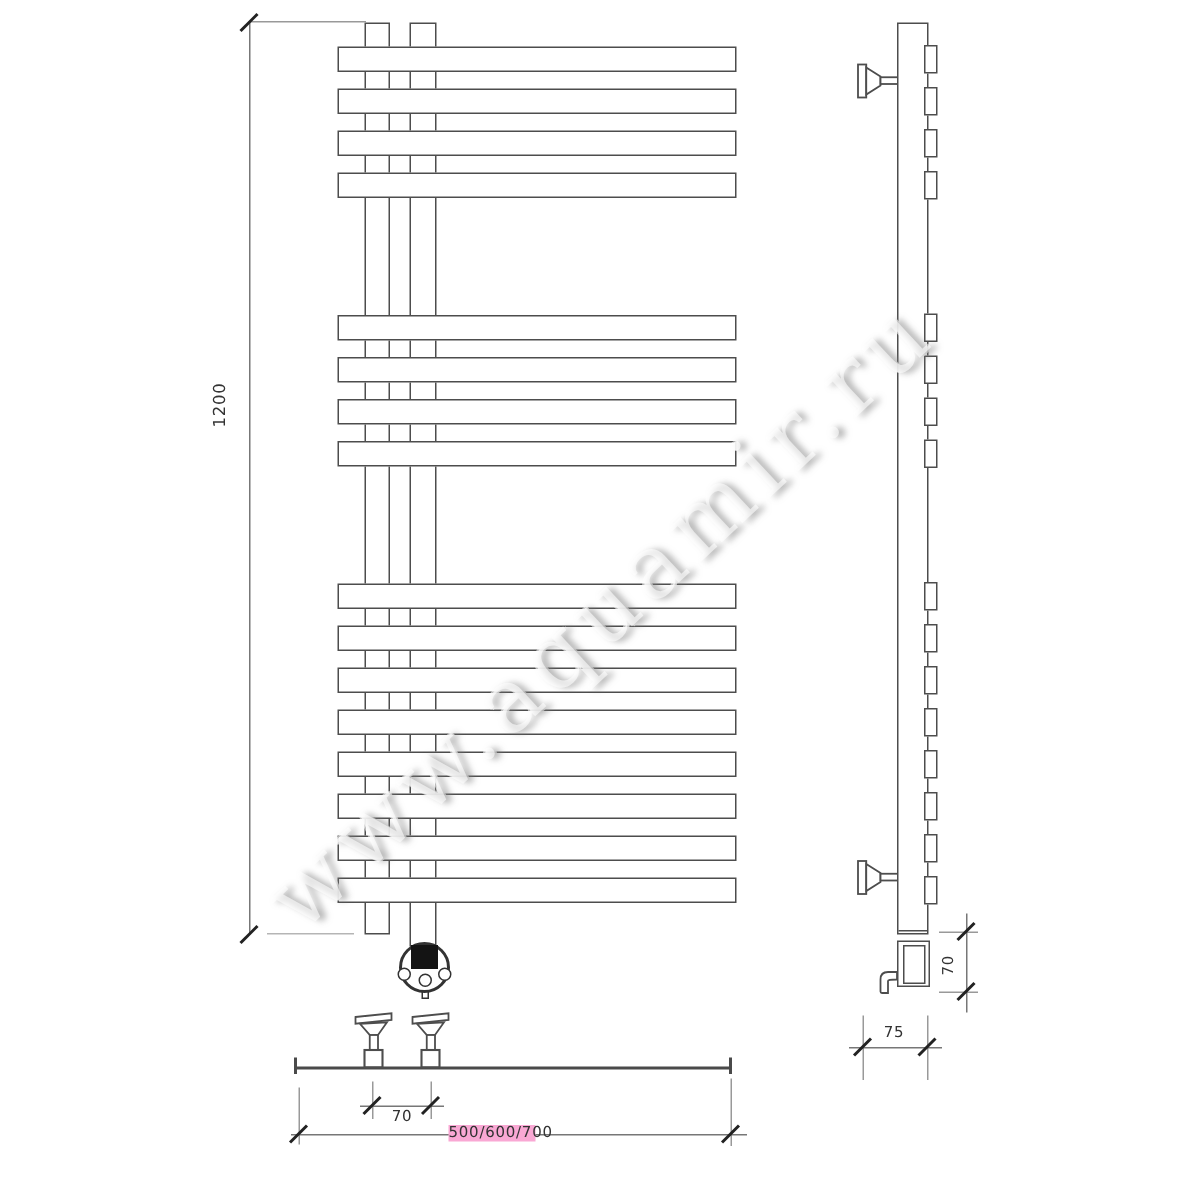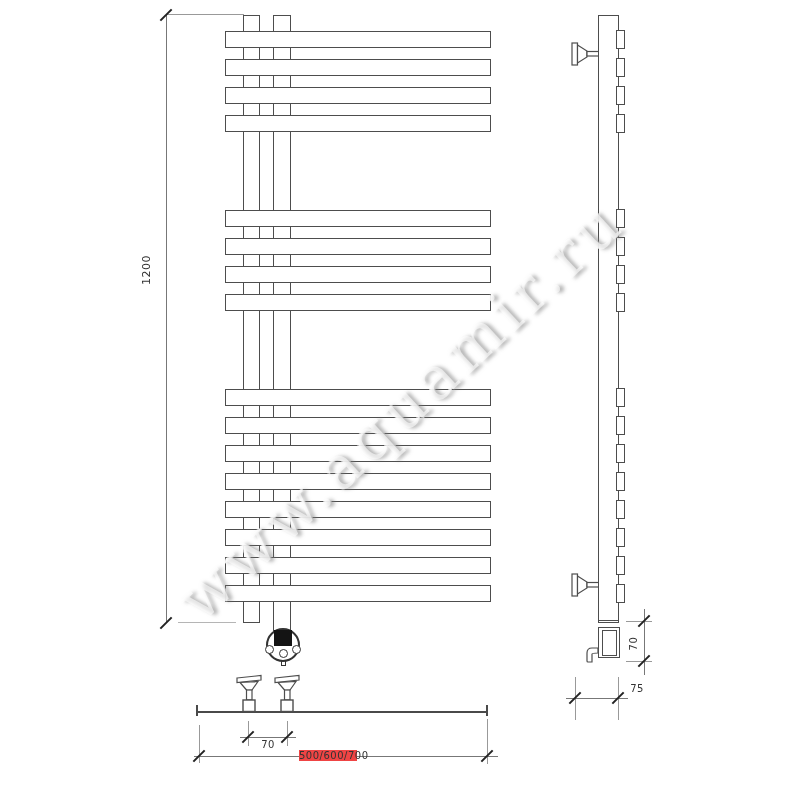--- a/index.html
+++ b/index.html
@@ -102,21 +102,21 @@
     <div class="slash" style="left:279px;top:736px;"></div>
     <div class="dimlabel" style="left:252px;top:739px;width:32px;">70</div>
   </div>
 
   <div>
     <div class="vline ext" style="left:199px;top:725px;height:38px;"></div>
     <div class="vline ext" style="left:487px;top:719px;height:45px;"></div>
     <div class="hline" style="left:194px;top:756px;width:304px;"></div>
     <div class="slash" style="left:191px;top:755px;"></div>
     <div class="slash" style="left:479px;top:755px;"></div>
-    <div class="dimlabel" style="left:299px;top:750px;width:58px;background:#ef4444;">500/600/700</div>
+    <div class="dimlabel" style="left:299px;top:750px;width:58px;background:#f9a8d4;">500/600/700</div>
   </div>
 
   <div>
     <div class="abs outline" style="left:598px;top:15px;width:21px;height:608px;z-index:2;"></div>
 
     <div class="profile" style="top:30px;"></div>
     <div class="profile" style="top:58px;"></div>
     <div class="profile" style="top:86px;"></div>
     <div class="profile" style="top:114px;"></div>
     <div class="profile" style="top:209px;"></div>
@@ -165,18 +165,18 @@
     <div class="slash" style="left:636px;top:660px;"></div>
     <div class="dimlabel rot" style="left:619px;top:638px;width:28px;">70</div>
   </div>
 
   <div>
     <div class="vline ext" style="left:575px;top:677px;height:43px;"></div>
     <div class="vline ext" style="left:618px;top:677px;height:43px;"></div>
     <div class="hline" style="left:566px;top:698px;width:62px;"></div>
     <div class="slash" style="left:567px;top:697px;"></div>
     <div class="slash" style="left:610px;top:697px;"></div>
-    <div class="dimlabel" style="left:582px;top:683px;width:28px;margin-left:41px;">75</div>
+    <div class="dimlabel" style="left:582px;top:683px;width:28px;">75</div>
   </div>
 
   <div id="watermark">www.aquamir.ru</div>
 
 </div>
 
 </body></html>

